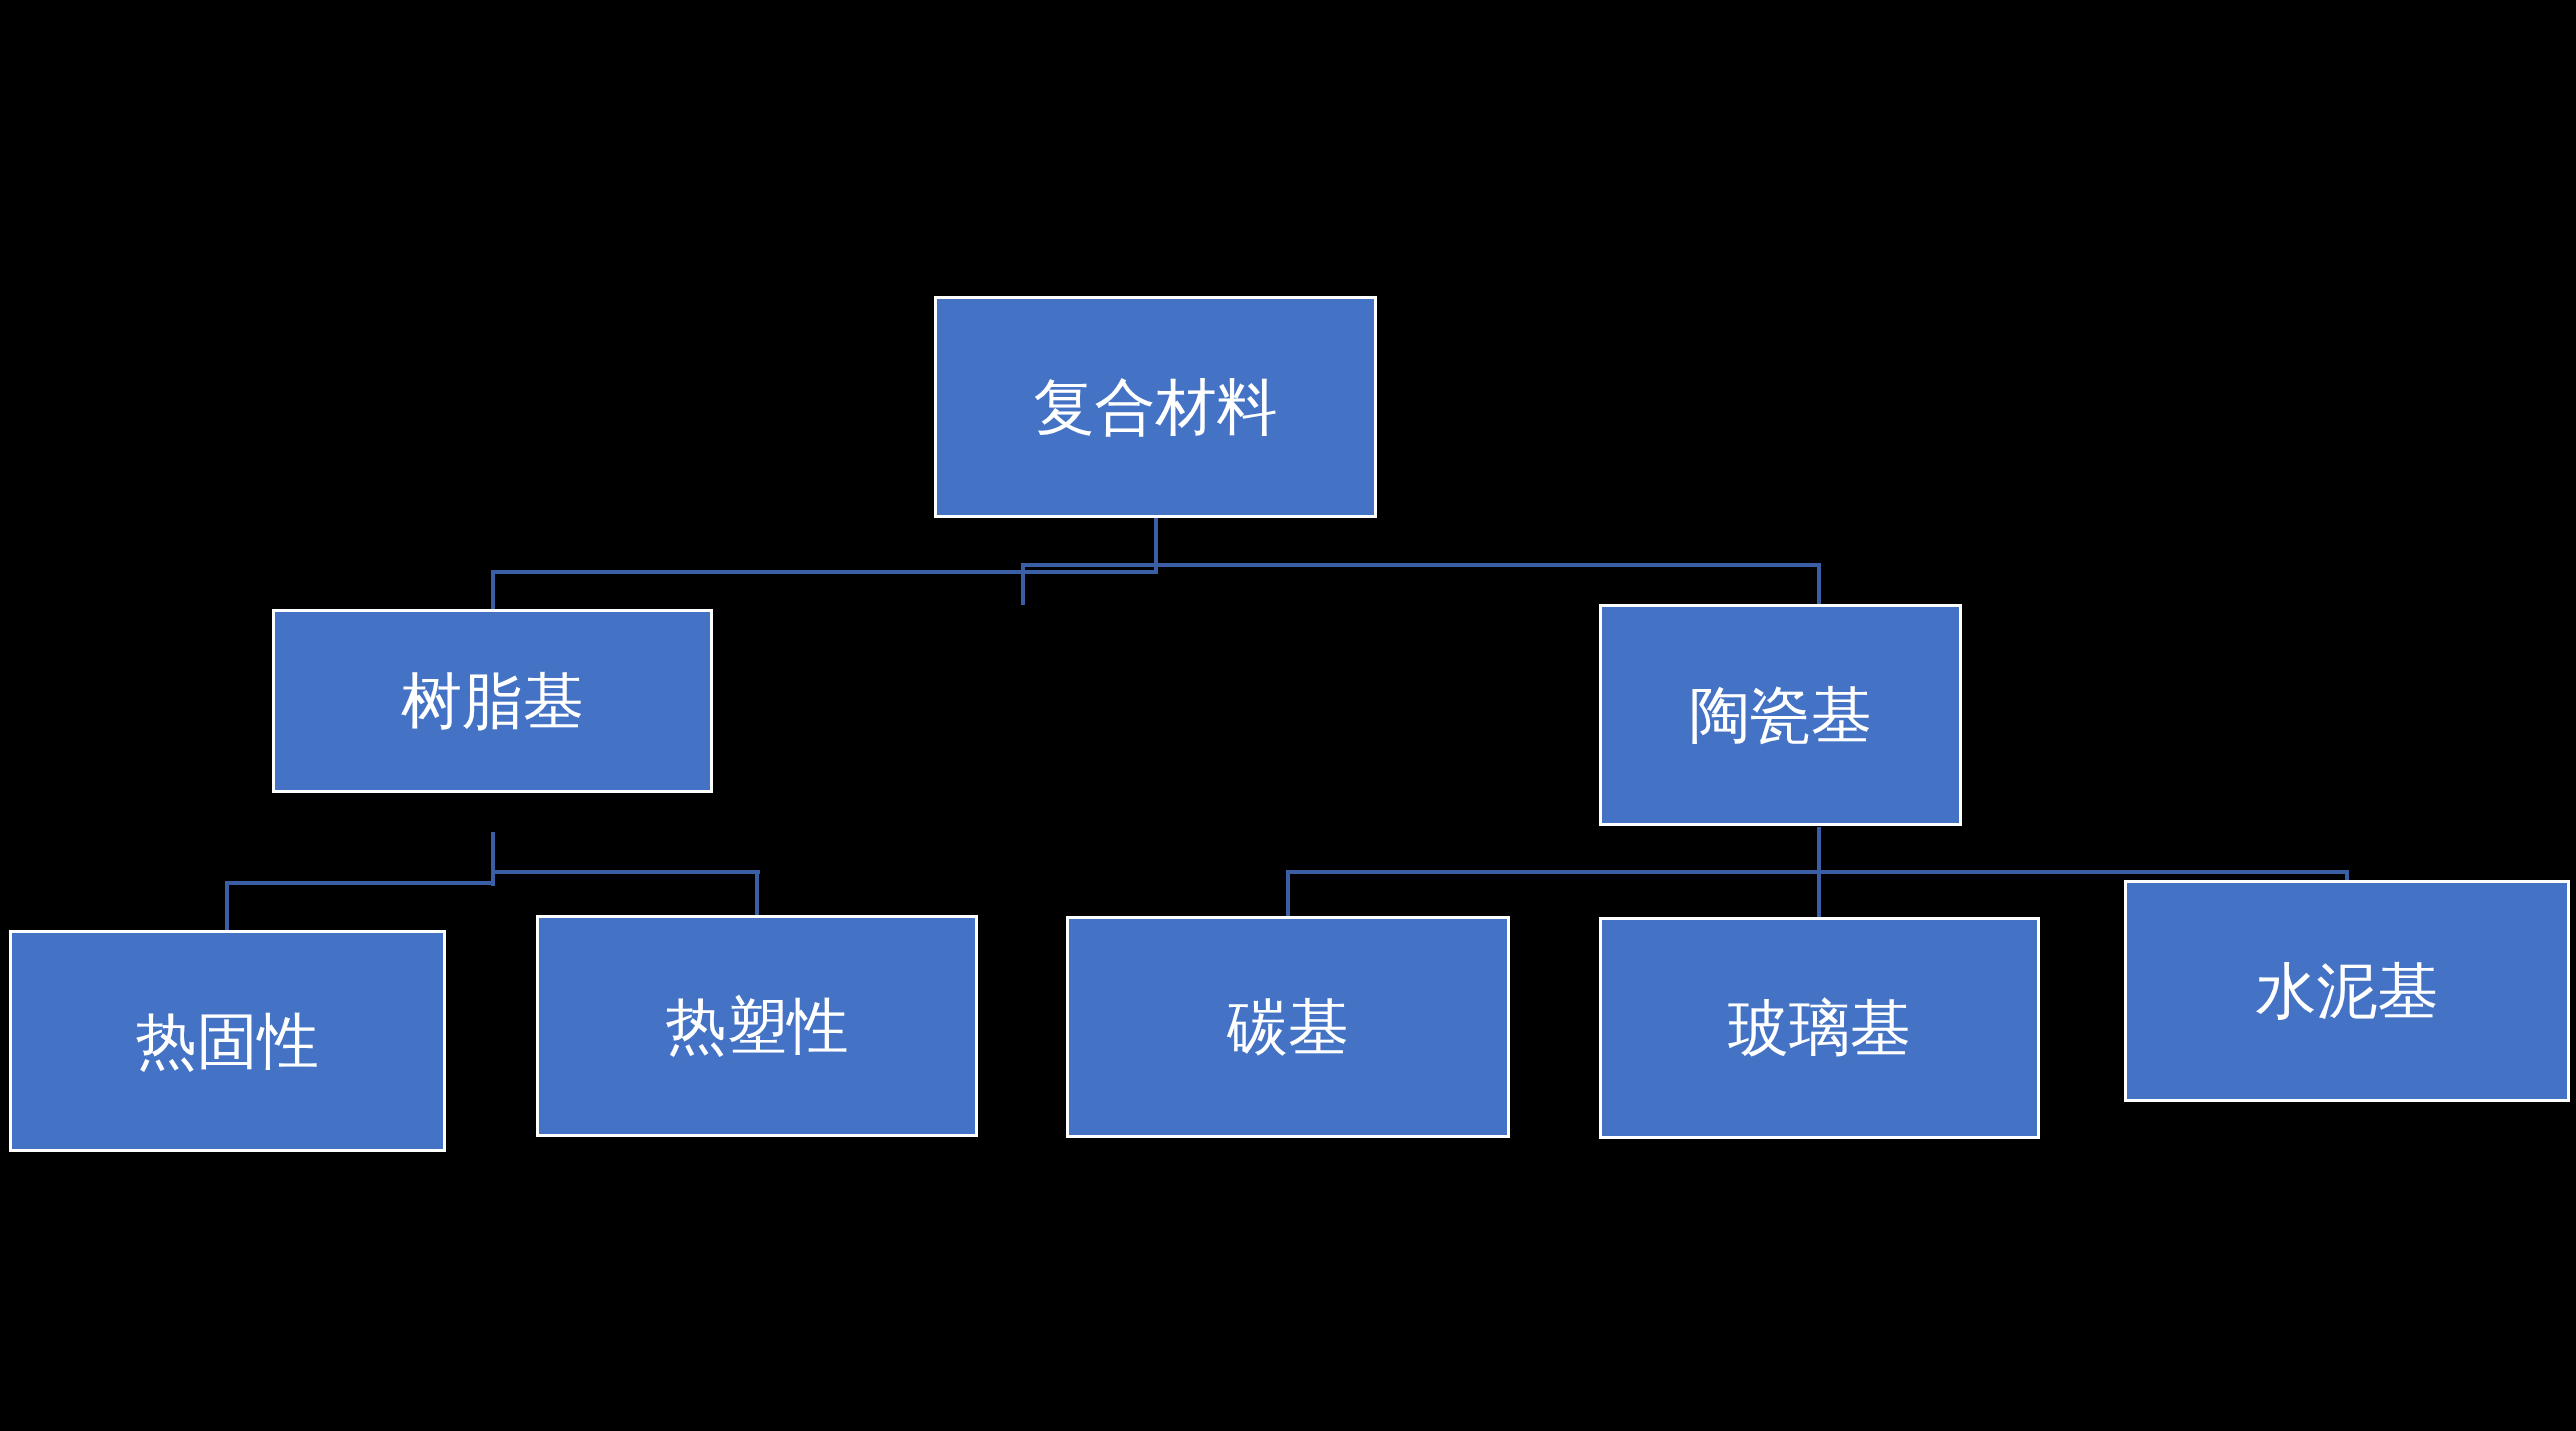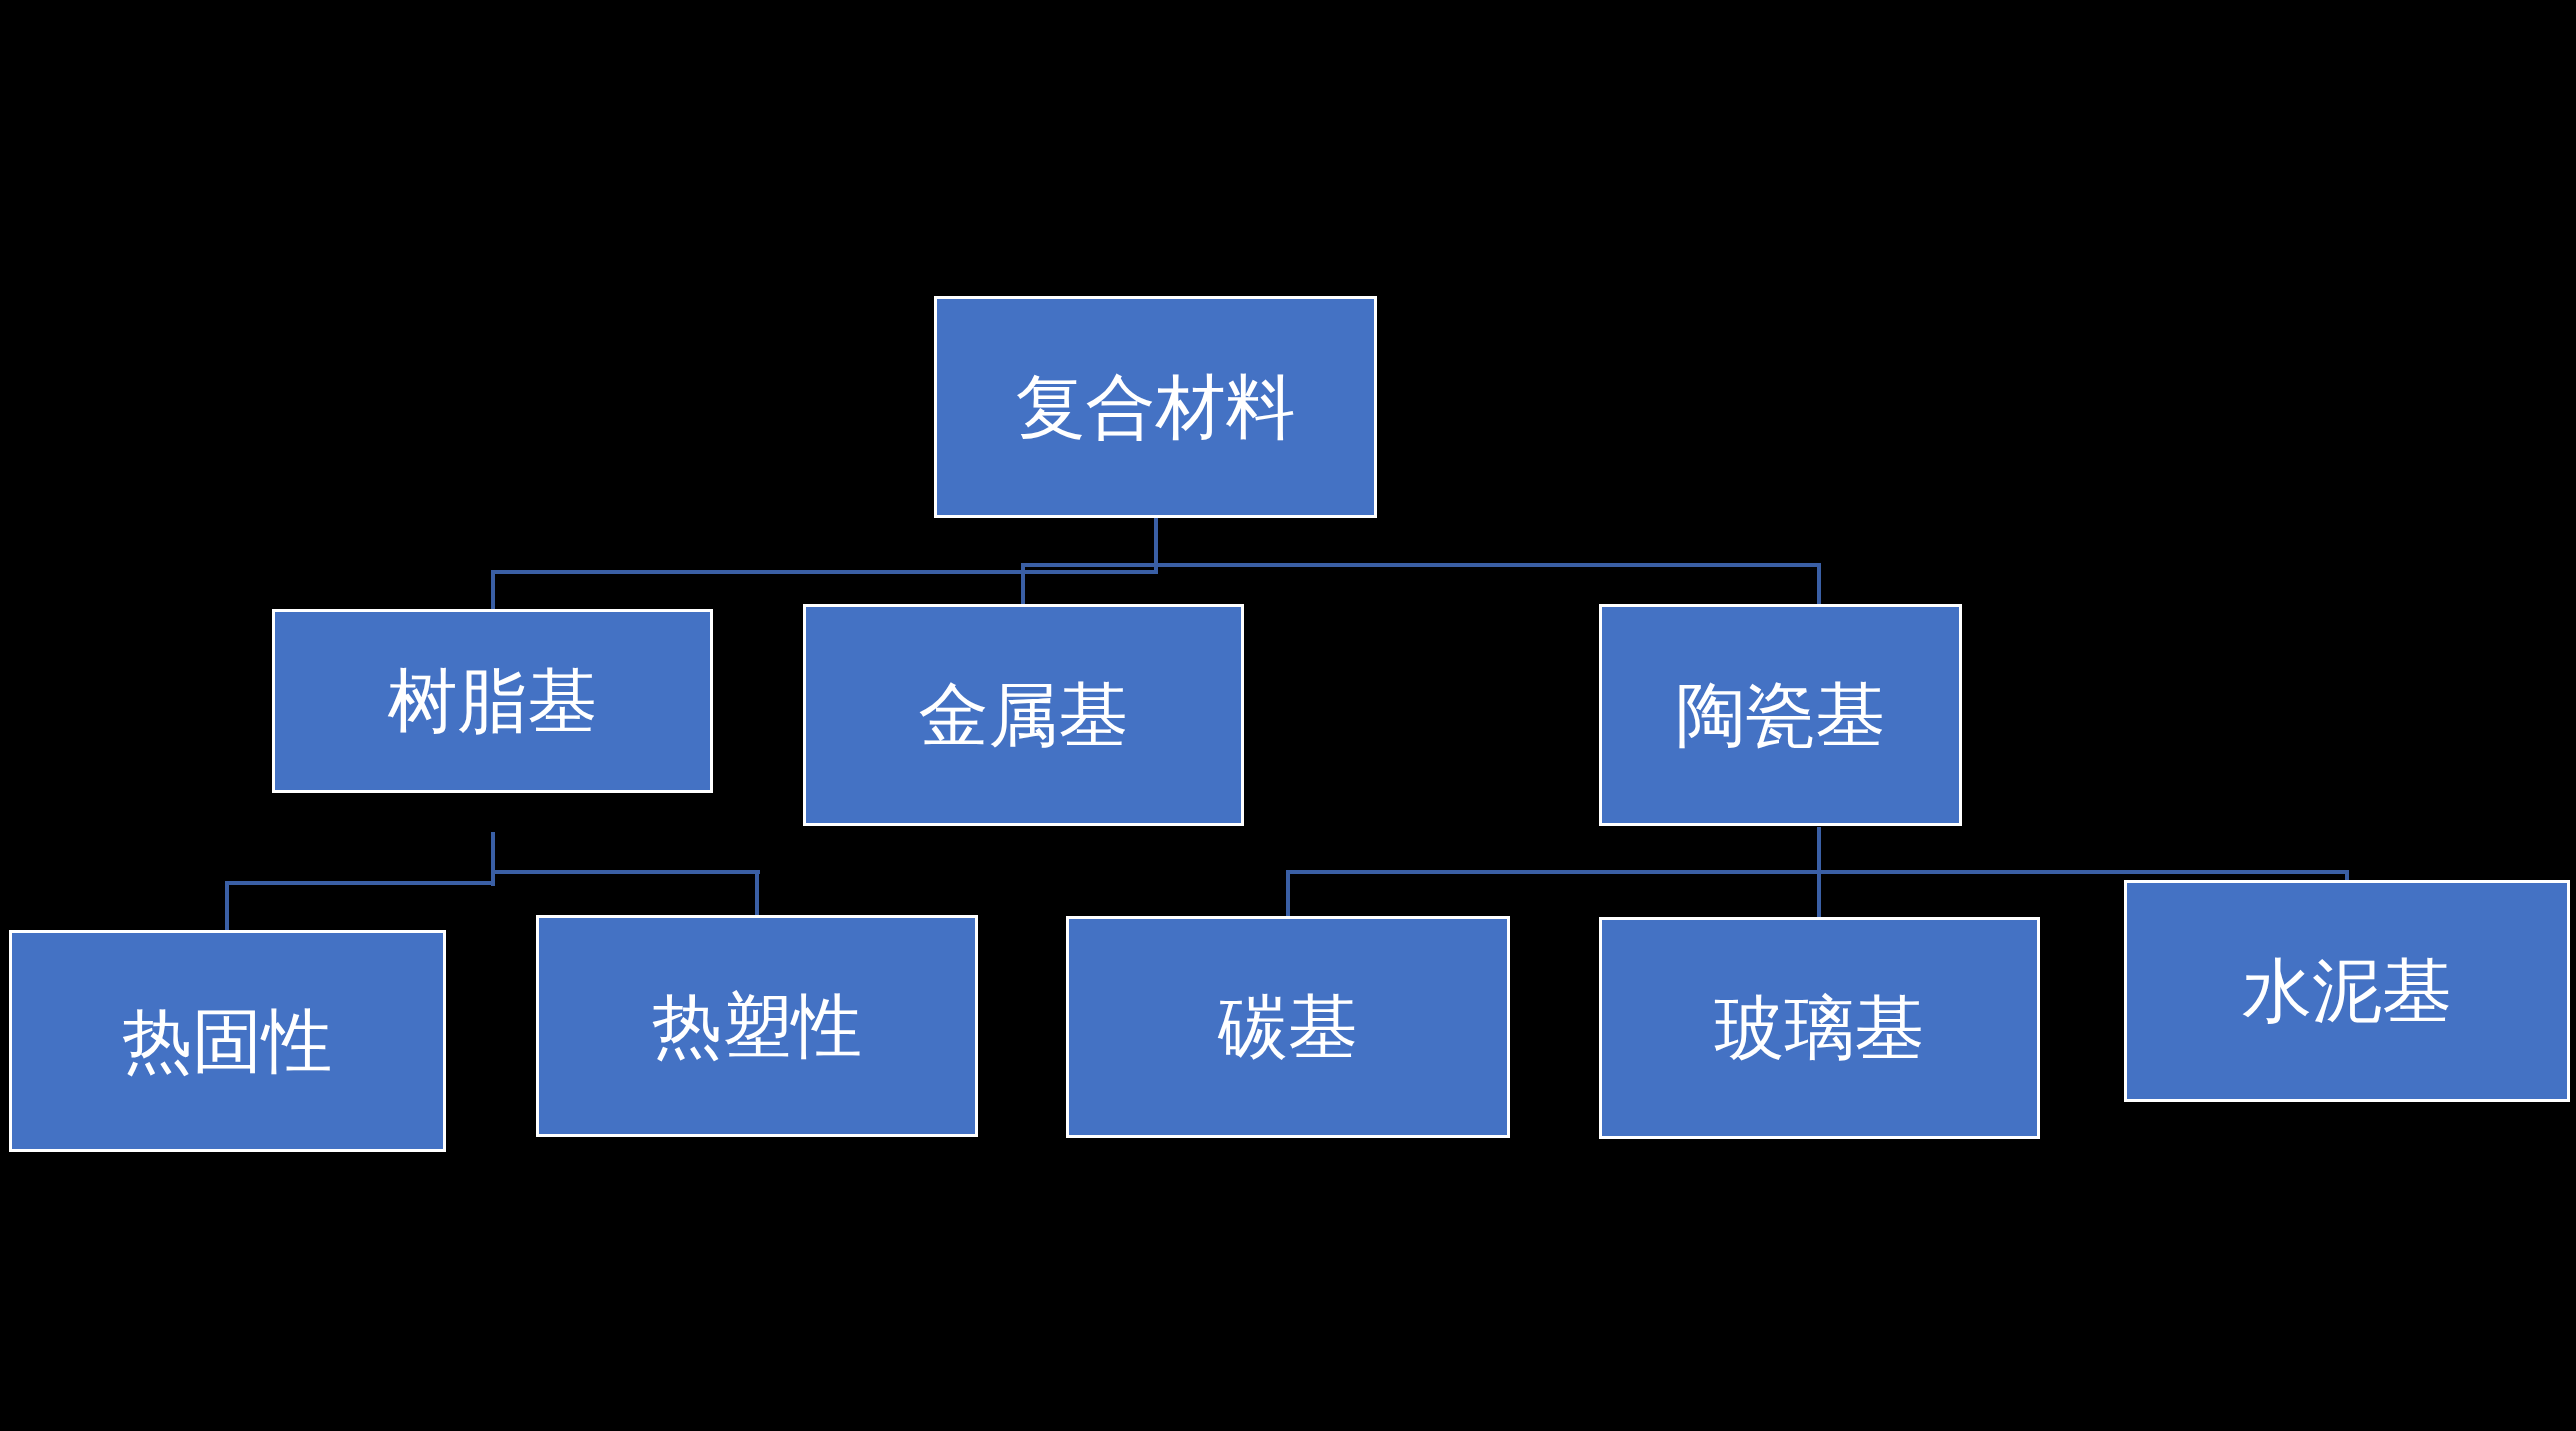--- a/index.html
+++ b/index.html
@@ -39,21 +39,21 @@
   
   .node {
     position: absolute;
     box-sizing: border-box;
     background: var(--node-fill, #4472C4);
     border: 3.7px solid var(--node-border, #FFFFFF);
     color: var(--node-text, #FFFFFF);
     display: flex;
     align-items: center;
     justify-content: center;
-    font-size: 70px;
+    font-size: 61px;
     line-height: 1;
     white-space: nowrap;
     z-index: 2;
   }
   .n-root          { left:934px; top:296px;  width:443px; height:222px; }
   .n-resin         { left:272px;  top:609px;  width:441px; height:184px; }
   .n-metal         { left:803px; top:604px;  width:441px; height:222px; }
   .n-ceramic       { left:1599px; top:604px;  width:363px; height:222px; }
   .n-thermoset     { left:8.8px;   top:930px; width:437px; height:222px; }
   .n-thermoplastic { left:536px;  top:915px; width:442px; height:222px; }
@@ -82,23 +82,20 @@
   <div class="line e-drop-carbon"></div>
   <div class="line e-drop-glass"></div>
   <div class="line e-drop-cement"></div>
 
   <div class="node n-root">
     <span>复合材料</span>
   </div>
   <div class="node n-resin">
     <span>树脂基</span>
   </div>
-  <div class="node n-metal">
-    <span>金属基</span>
-  </div>
   <div class="node n-ceramic">
     <span>陶瓷基</span>
   </div>
   <div class="node n-thermoset">
     <span>热固性</span>
   </div>
   <div class="node n-carbon">
     <span>碳基</span>
   </div>
   <div class="node n-thermoplastic">

